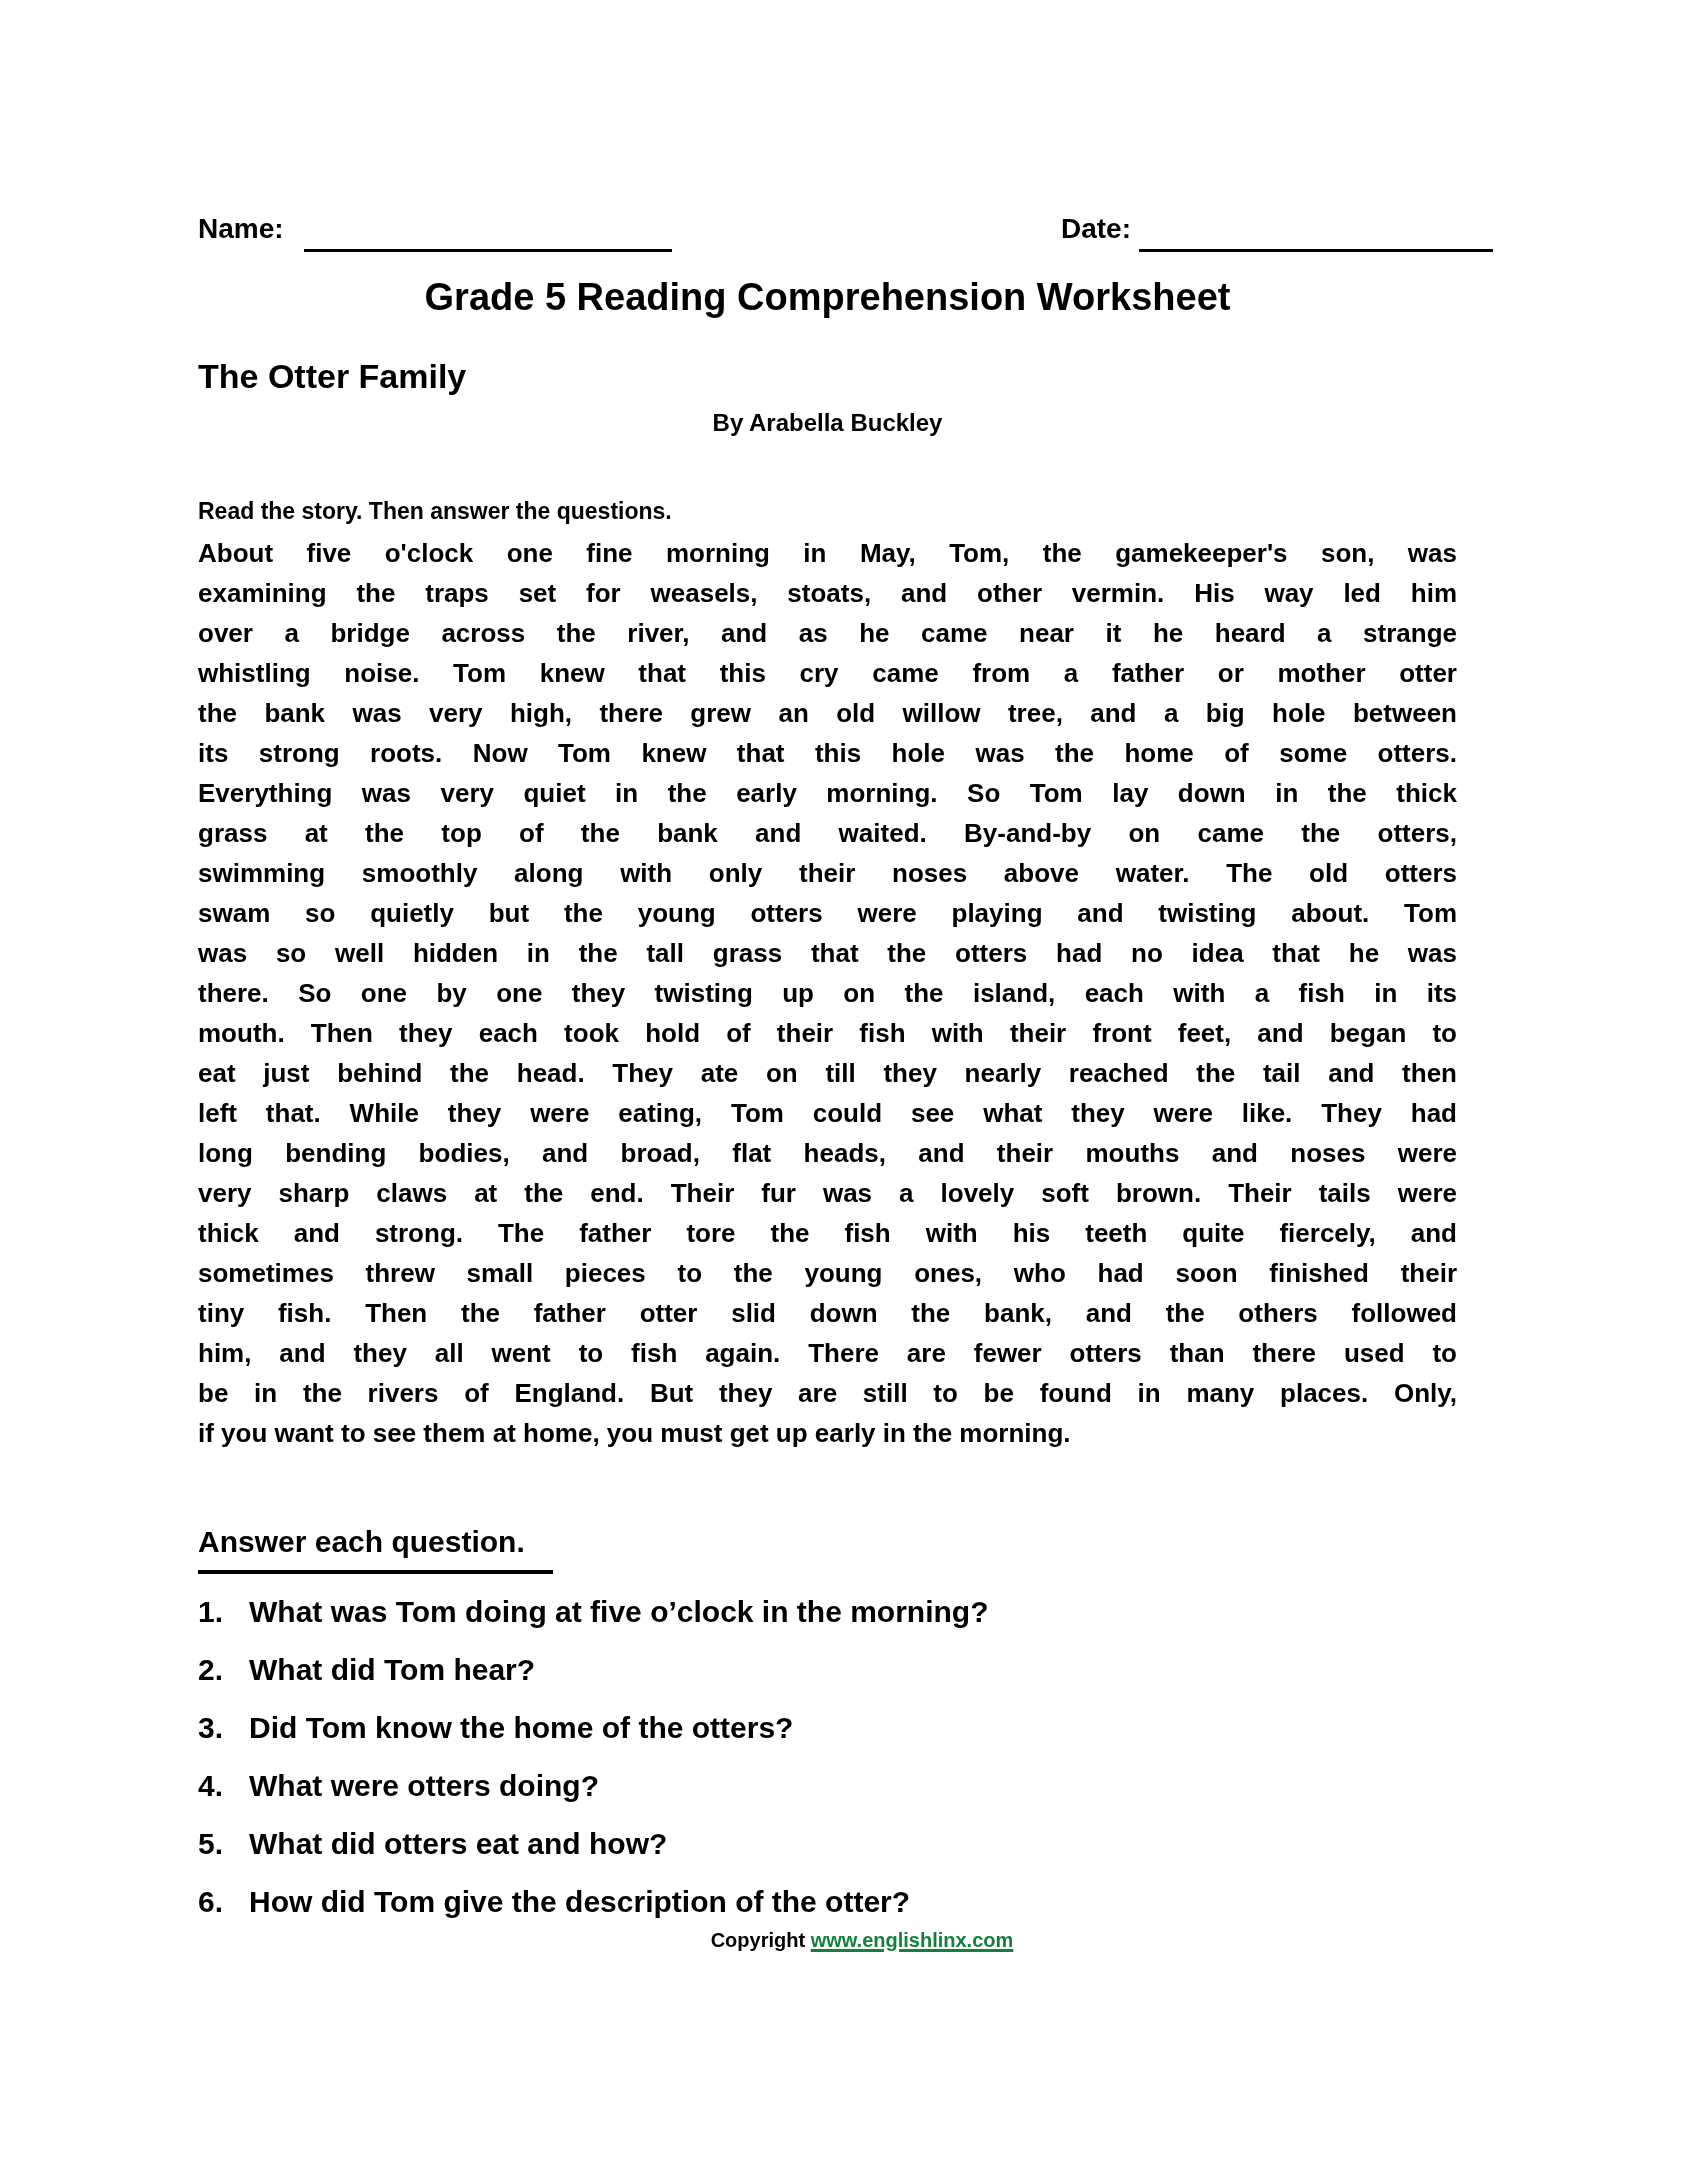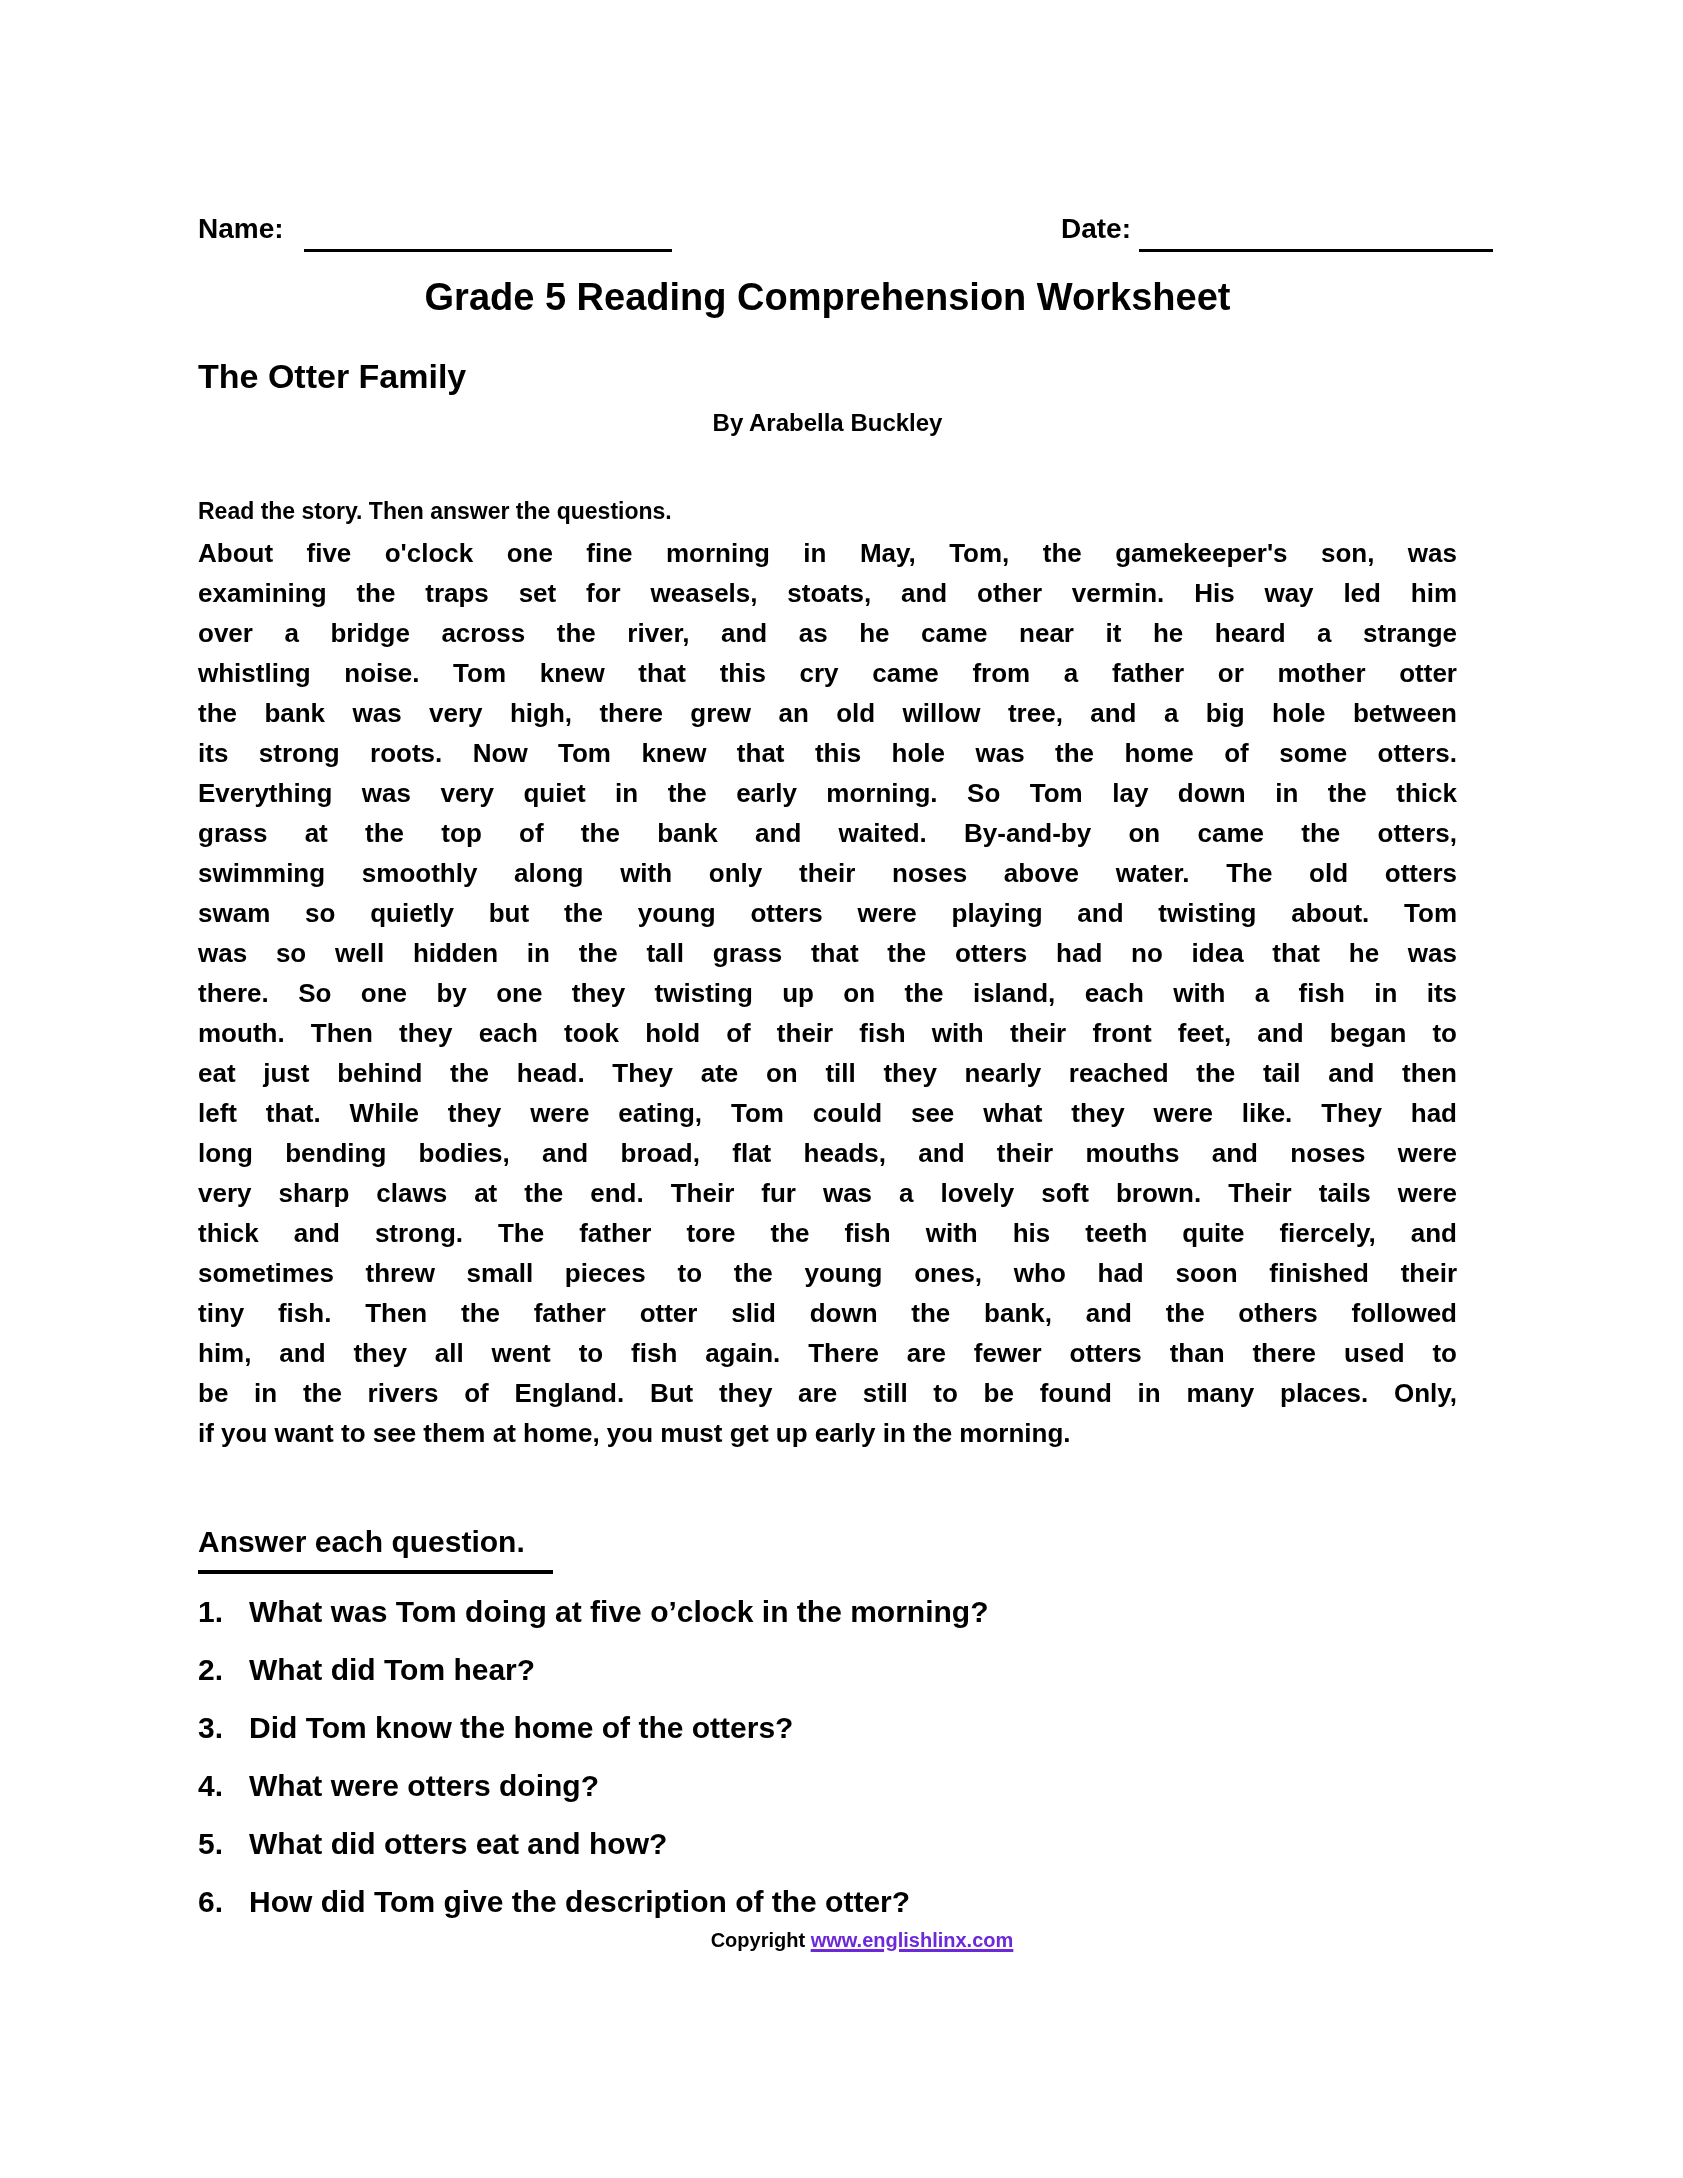--- a/index.html
+++ b/index.html
@@ -165,17 +165,17 @@
       <span class="q-text">What did otters eat and how?</span>
     </div>
     <div class="question-row">
       <span class="q-num">6.</span>
       <span class="q-text">How did Tom give the description of the otter?</span>
     </div>
   </div>
 
   <div class="footer">
     <span>Copyright</span>
-    <a style="color: #6d28d9;">www.englishlinx.com</a>
+    <a style="color: #15803d;">www.englishlinx.com</a>
   </div>
 
 </div>
 
 
 </body></html>

